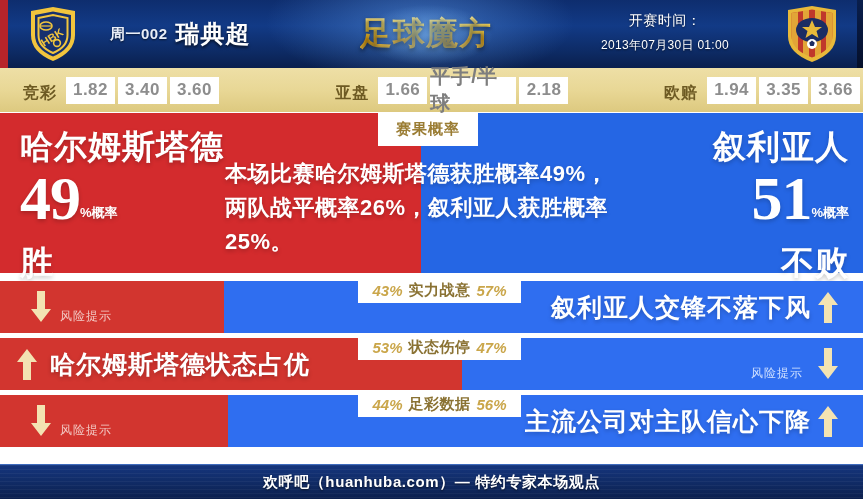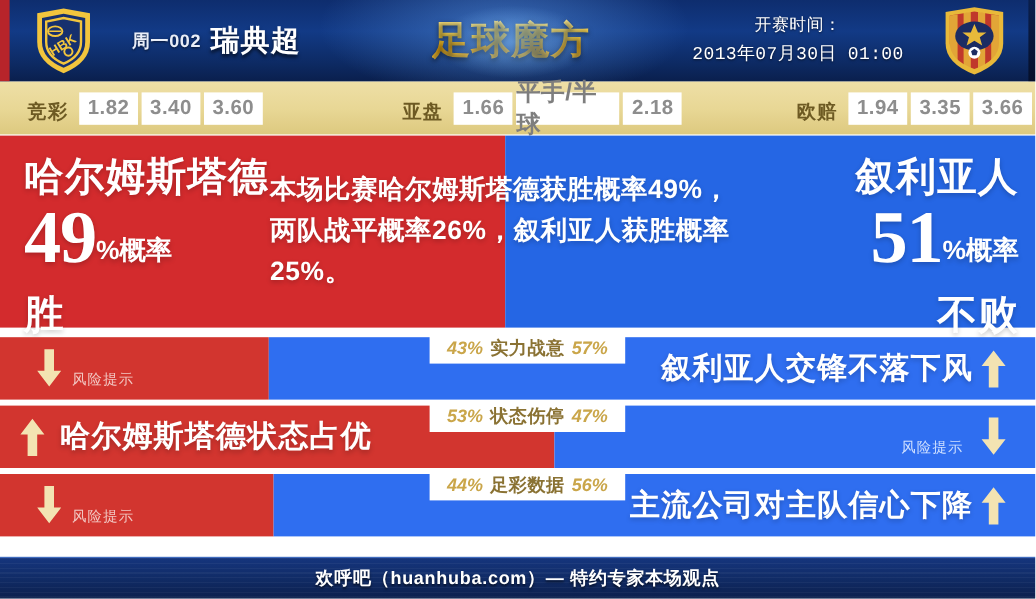--- a/index.html
+++ b/index.html
@@ -57,21 +57,21 @@
   }
   .brand:before{
     content:"";position:absolute;left:-18px;top:-26px;width:180px;height:110px;
     background:radial-gradient(ellipse 90px 42px at 50% 50%, rgba(140,200,255,.5) 0%, rgba(60,120,210,0) 72%);
     pointer-events:none;
   }
 
   .kickoff{position:absolute;left:560px;top:8px;width:210px;height:52px;
     color:#ffffff;text-align:center;line-height:25px;}
   .kickoff .k1{font-size:14px;letter-spacing:.5px;text-shadow:0 1px 2px rgba(0,0,0,.6);}
-  .kickoff .k2{font-size:15px;letter-spacing:.3px;text-shadow:0 1px 2px rgba(0,0,0,.6);font-family:Liberation Mono, monospace;}
+  .kickoff .k2{font-size:12px;letter-spacing:.3px;text-shadow:0 1px 2px rgba(0,0,0,.6);}
 
   
   .oddsbar{
     position:absolute;left:0;top:68px;width:863px;height:44px;
     background:linear-gradient(180deg,#eedfa6 0%,#e8d795 52%,#ddc97f 100%);
     display:flex;align-items:center;
   }
   .odds-group{display:flex;align-items:flex-end;}
   .odds-label{
     color:#6d5a23;font-size:16px;font-weight:bold;letter-spacing:1px;
@@ -106,25 +106,25 @@
 
   .side-headline{
     position:absolute;top:14px;color:#ffffff;font-weight:bold;
     text-shadow:0 2px 4px rgba(0,0,0,.22);
   }
   .side-headline.left{left:20px;text-align:left;}
   .side-headline.right{right:14px;text-align:right;}
   .sh-team{font-size:33px;letter-spacing:1px;line-height:40px;}
   .sh-num-row{line-height:62px;white-space:nowrap;}
   .sh-num{font-size:62px;letter-spacing:-1px;vertical-align:-2px;font-family:Liberation Serif, serif;}
-  .sh-pct{font-size:22px;font-weight:bold;letter-spacing:0;}
+  .sh-pct{font-size:13px;font-weight:bold;letter-spacing:0;}
   .sh-res{font-size:33px;letter-spacing:1px;line-height:38px;}
 
   .summary{
-    position:absolute;left:225px;top:28px;width:390px;
+    position:absolute;left:225px;top:44px;width:390px;
     color:#ffffff;font-size:22px;font-weight:bold;line-height:34px;
     letter-spacing:.5px;z-index:4;
     text-shadow:0 2px 4px rgba(0,0,0,.22);
   }
 
   
   .row{position:absolute;left:0;width:863px;height:52px;}
   .row1{top:281px;}
   .row2{top:338px;}
   .row3{top:395px;}
@@ -237,20 +237,23 @@
       <span class="odds-cell">1.94</span>
       <span class="odds-cell">3.35</span>
       <span class="odds-cell">3.66</span>
     </div>
   </div>
 
   <div class="band main">
     <div class="pane-red"></div>
     <div class="pane-blue"></div>
 
+    <div class="tab-probability">
+      <span>赛果概率</span>
+    </div>
 
     <div class="side-headline left">
       <div class="sh-team">哈尔姆斯塔德</div>
       <div class="sh-num-row">
         <span class="sh-num">49</span><span class="sh-pct">%概率</span>
       </div>
       <div class="sh-res">胜</div>
     </div>
 
     <div class="side-headline right">

